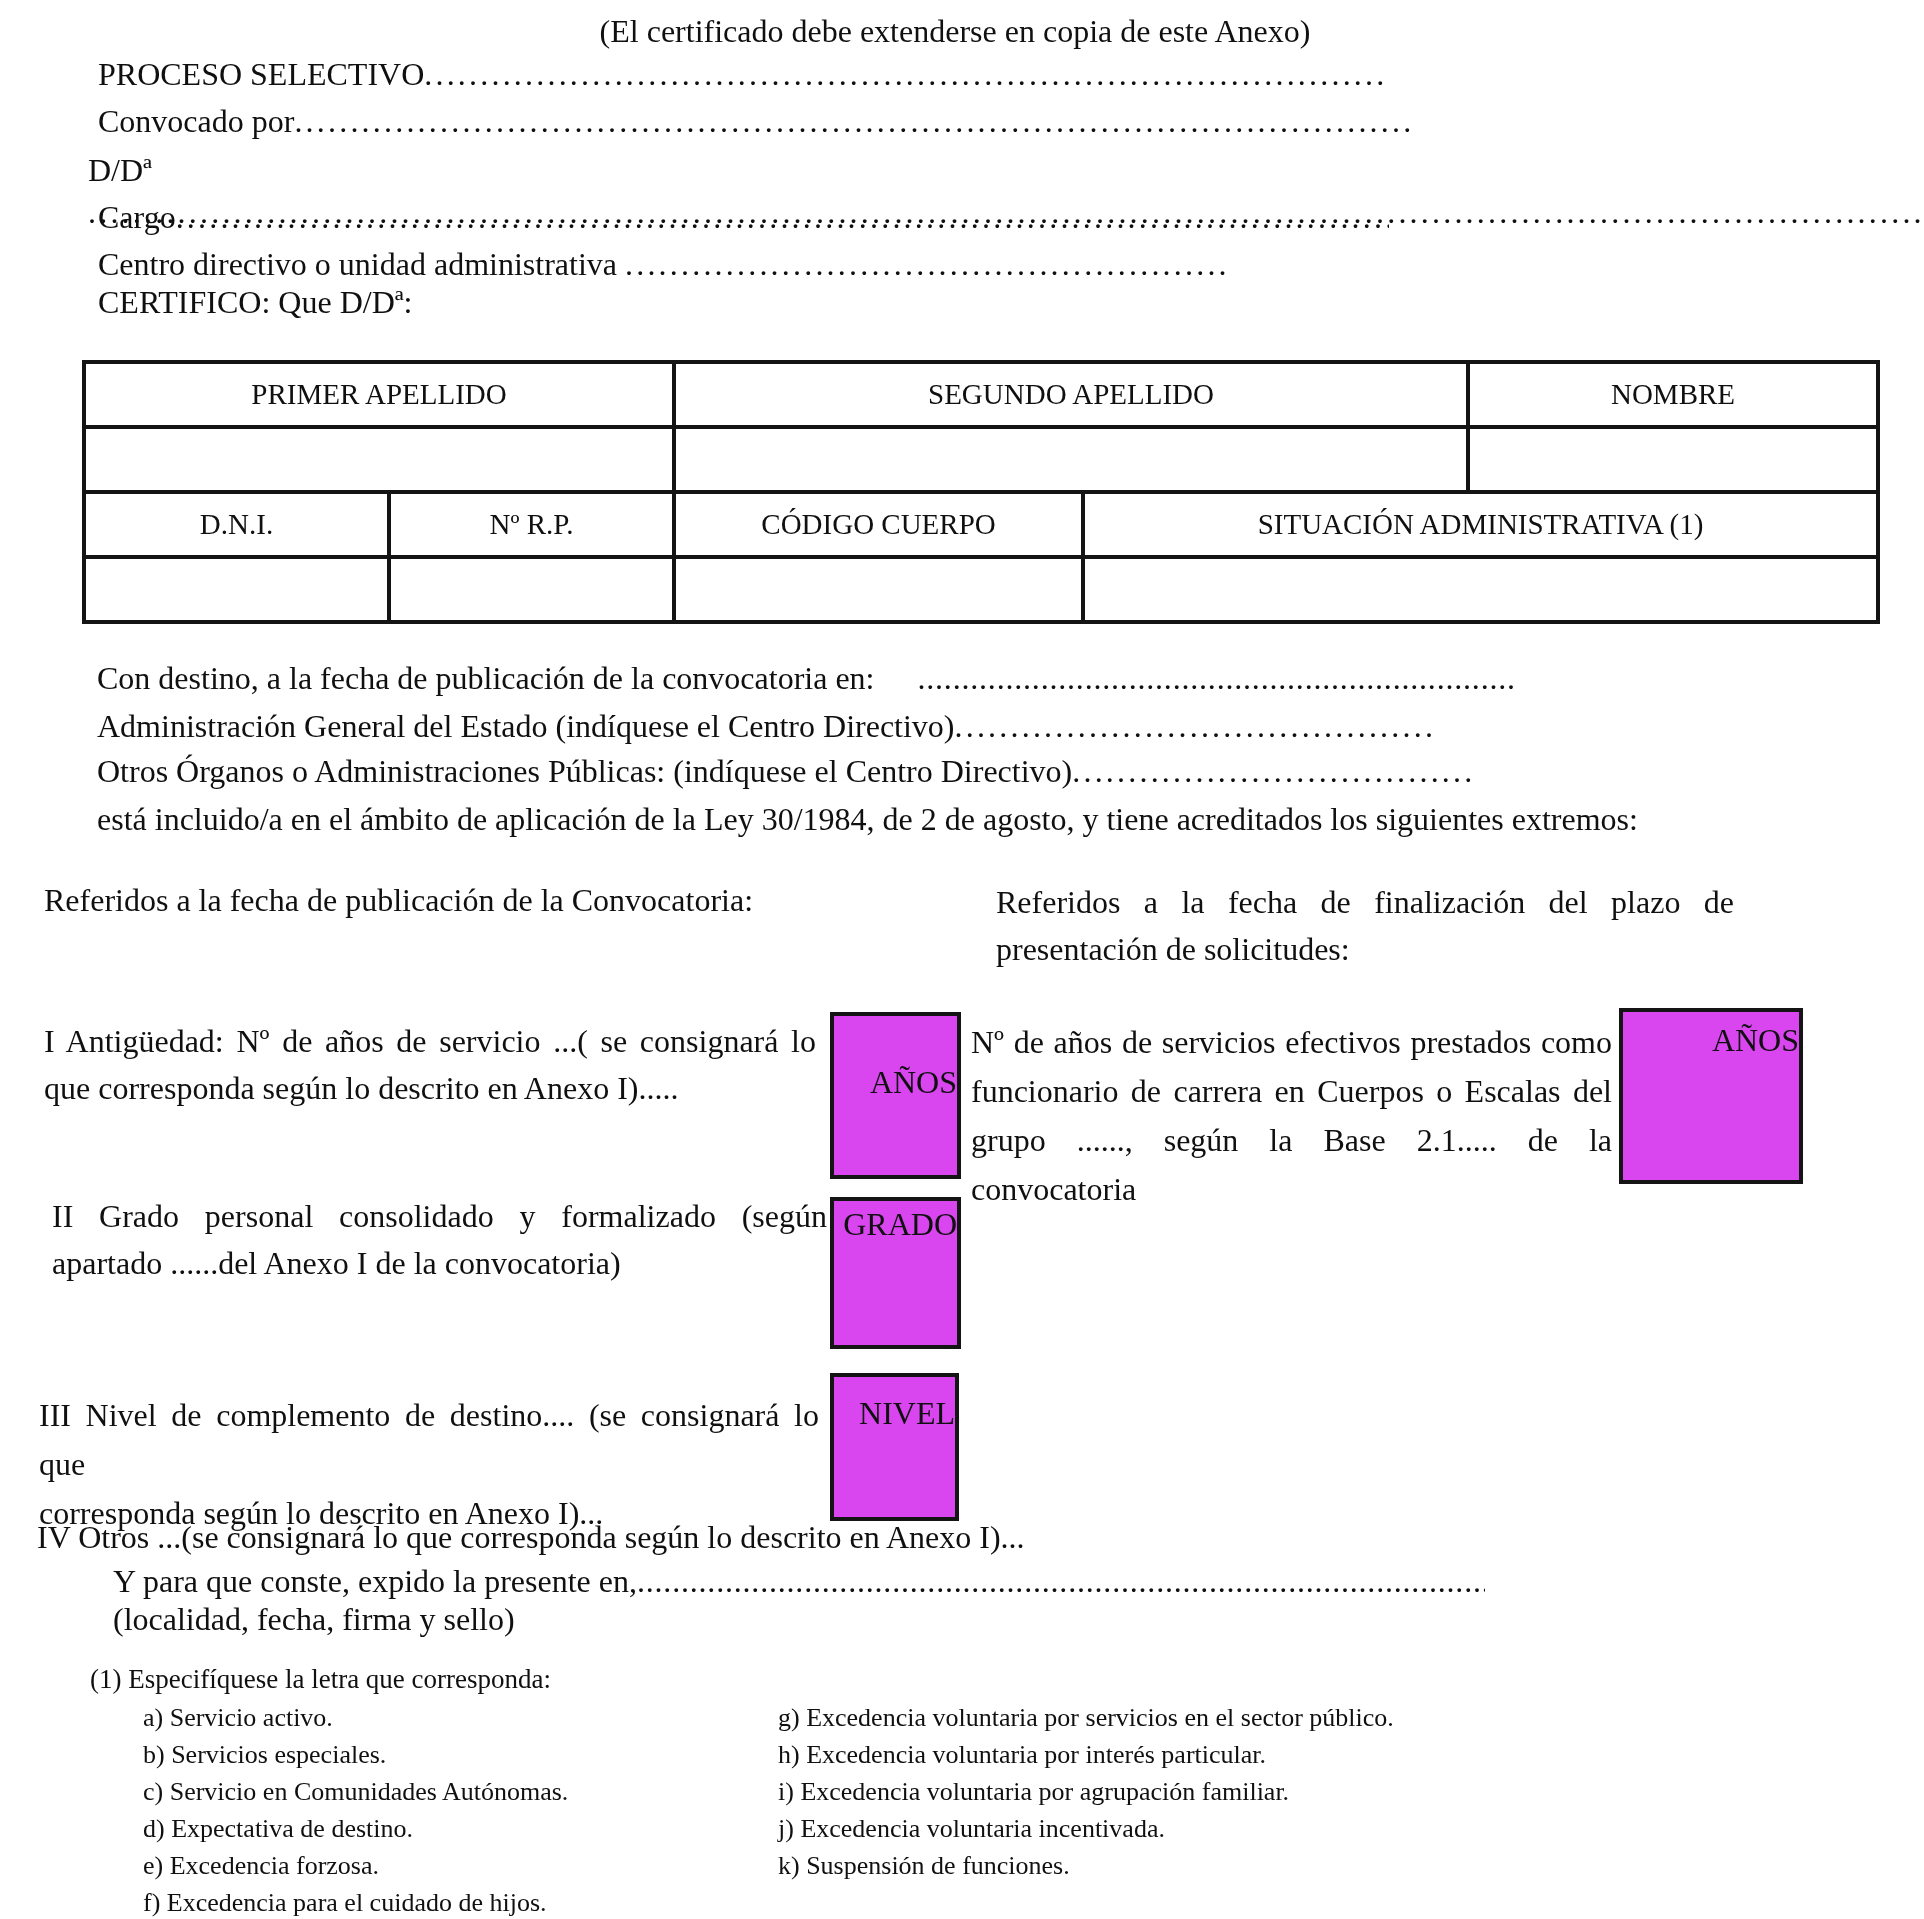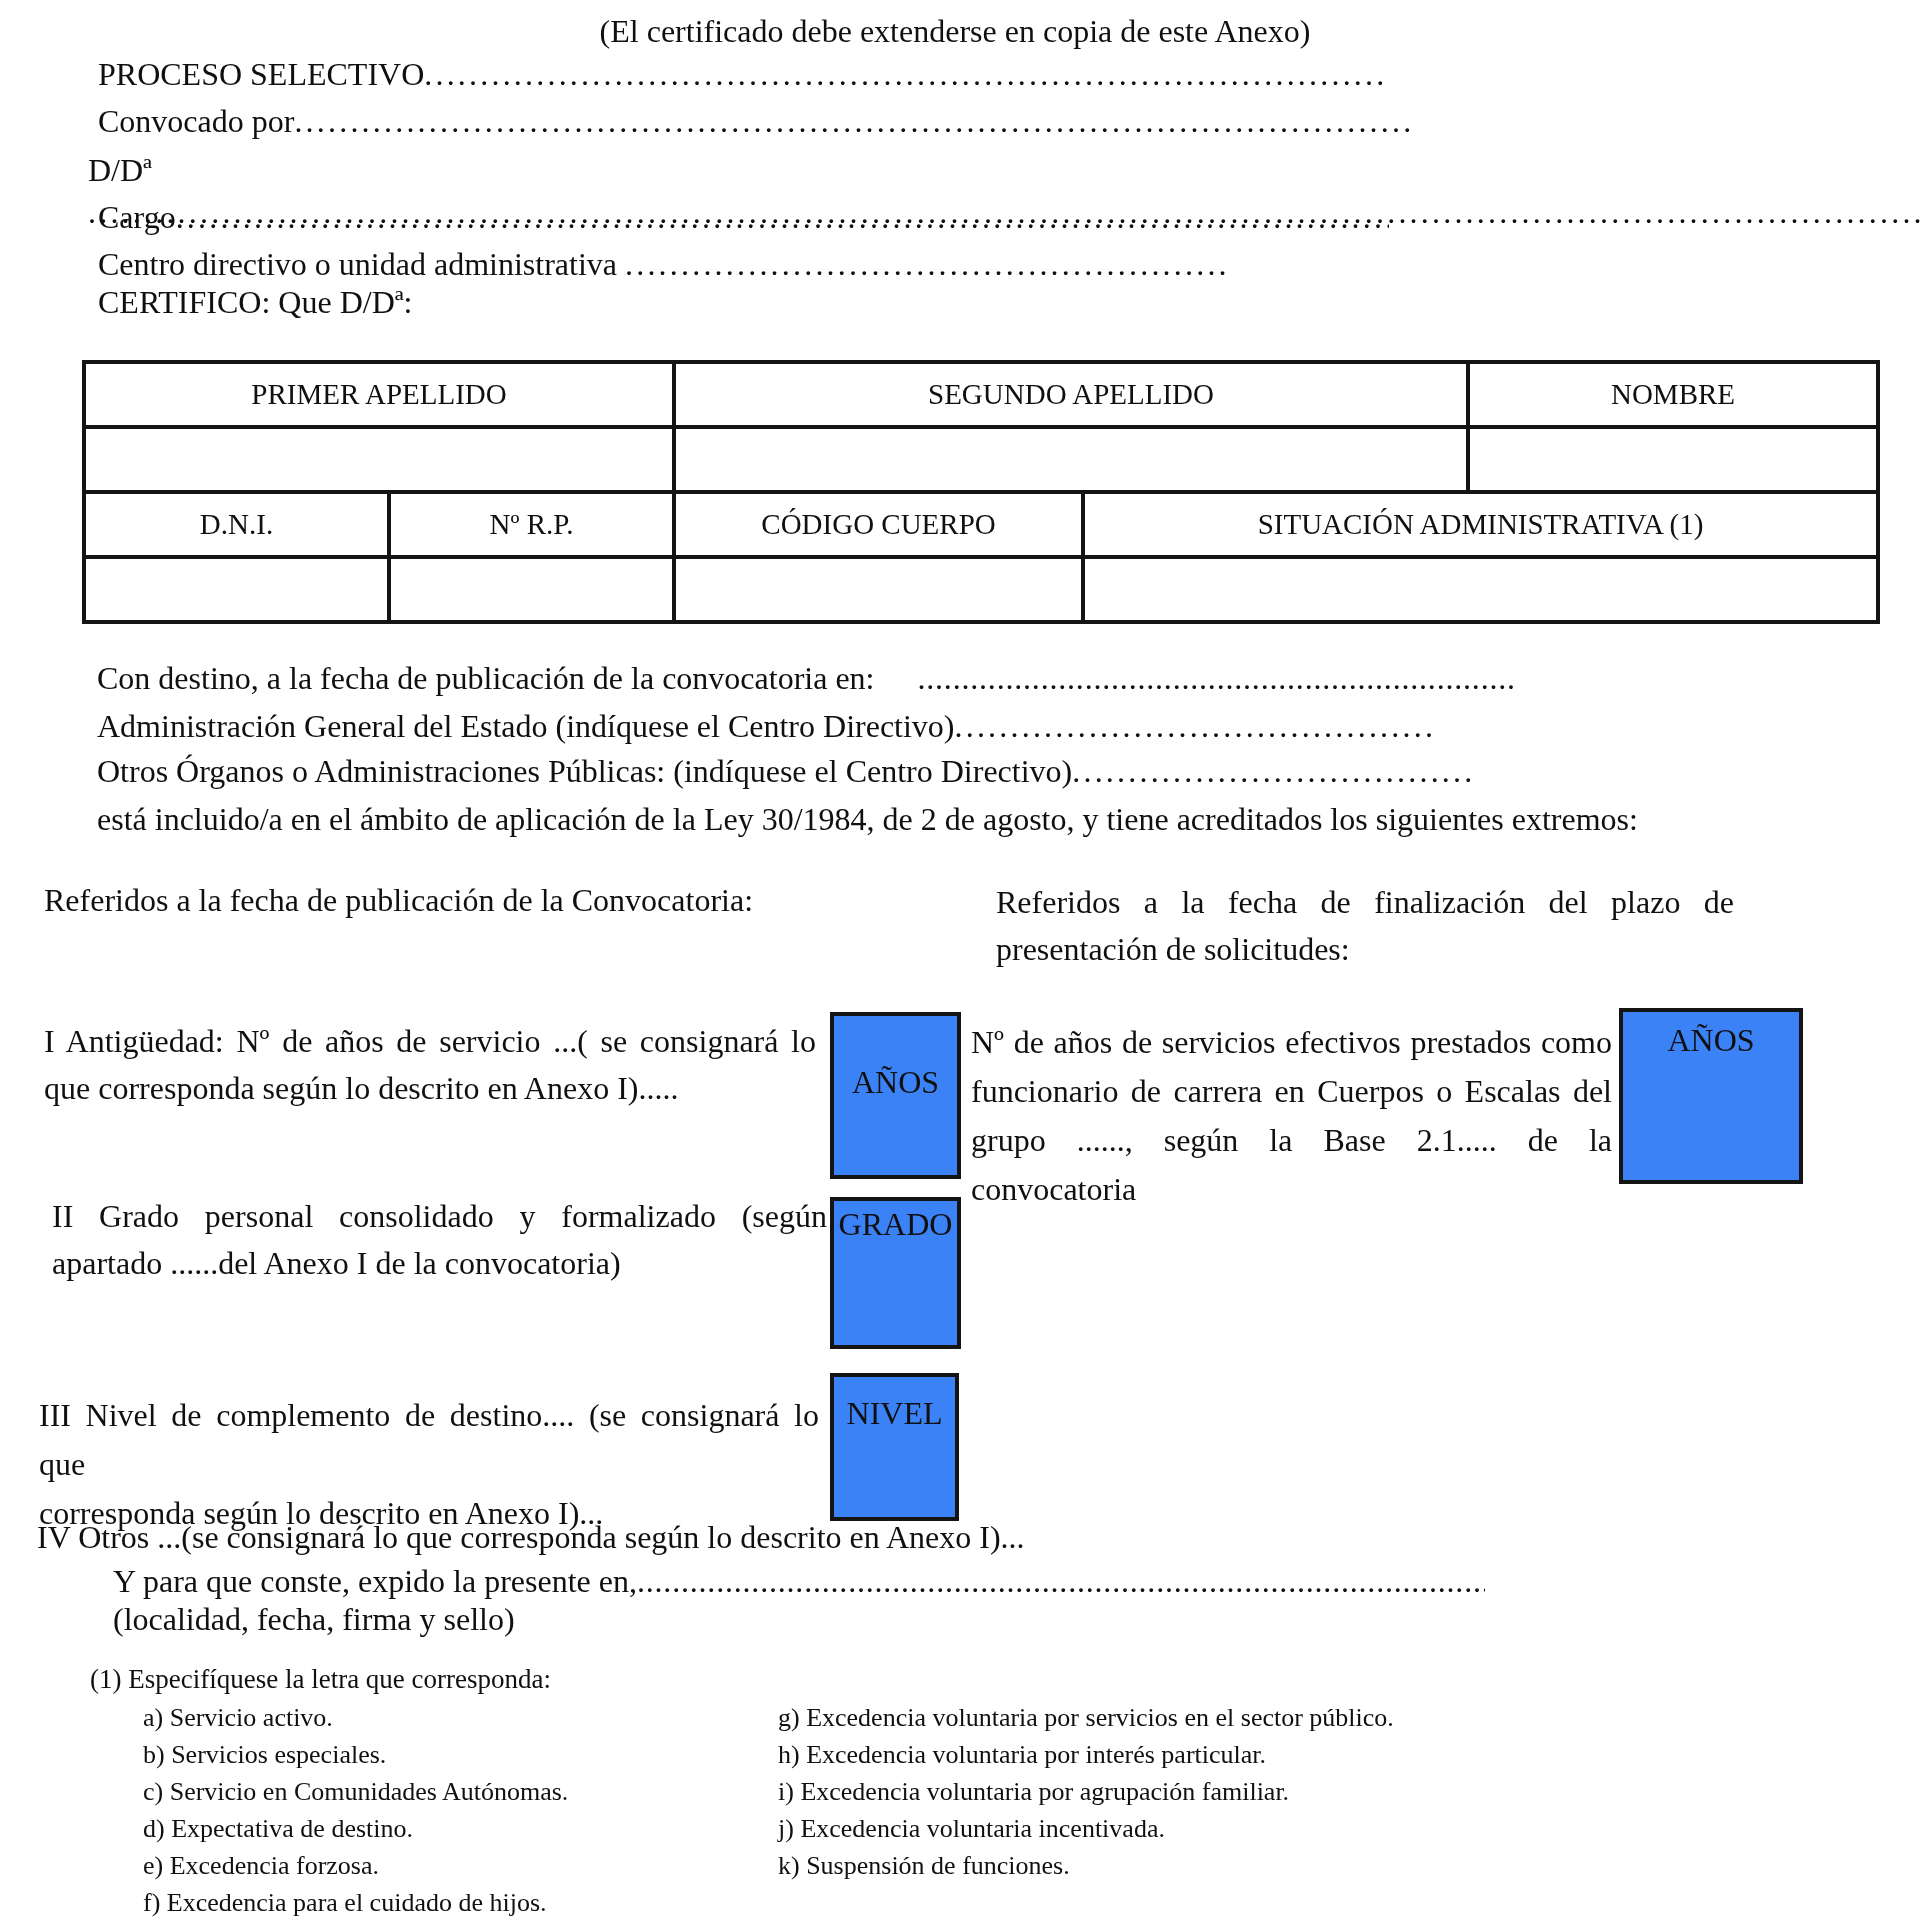--- a/index.html
+++ b/index.html
@@ -30,23 +30,23 @@
     padding:0 11.3px;
     height:61px;
     text-align:center;
     vertical-align:middle;
     overflow:hidden;
   }
   td.cell-left{text-align:left;}
   
   .fbox{
     border:4px solid #141414;
-    background:#3b82f6;
+    background:#d946ef;
     box-sizing:border-box;
-    text-align:center;
+    text-align:right;
     font-size:32px;
   }
   .fbox .boxlbl{display:block;}
 </style>
 </head>
 <body>
 
 <div id="page">
 
   <div class="abs t40" style="top:9.7px;left:0;width:1844px;text-align:center;margin-left:33px;">(El certificado debe extenderse en copia de este Anexo)</div>

